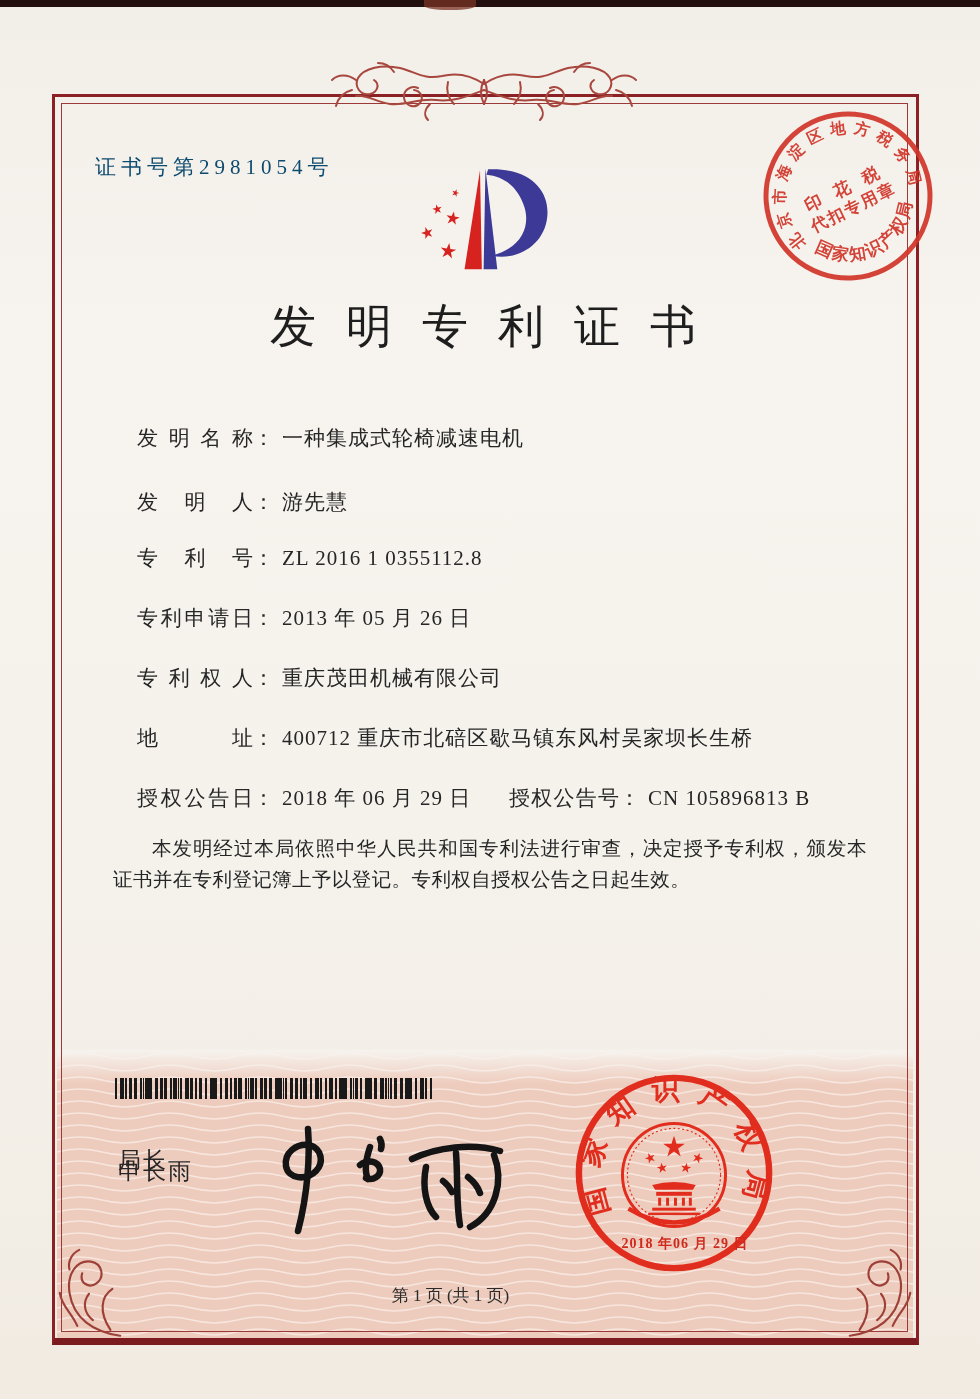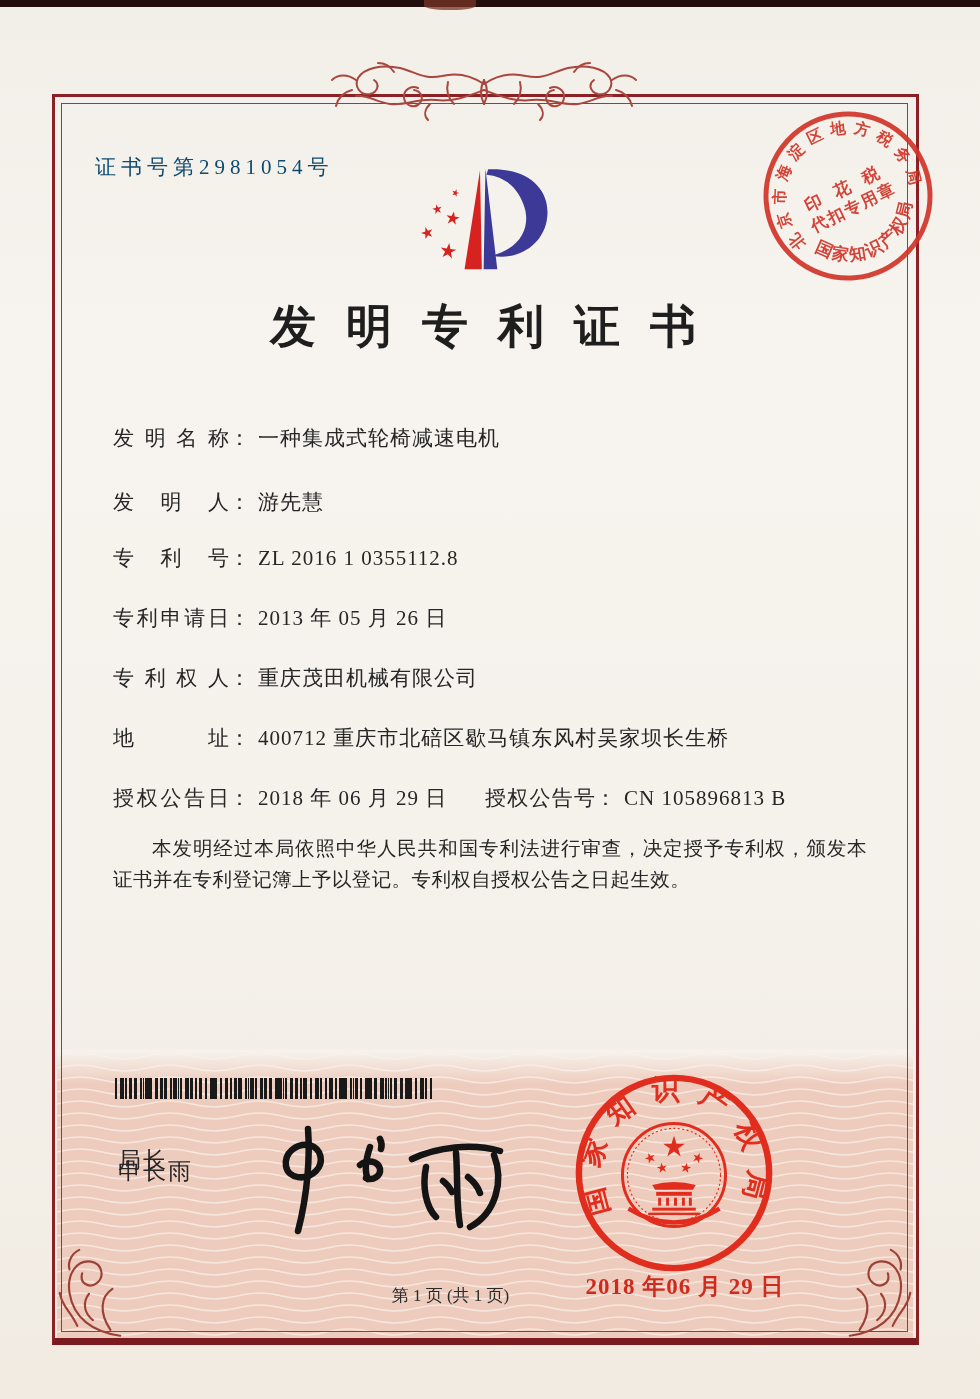--- a/index.html
+++ b/index.html
@@ -15,45 +15,45 @@
   
   .frame-outer{left:52px;top:94px;width:861px;height:1241px;border:3px solid #8b2125;border-bottom:7px solid #7c1b1f;}
   .frame-inner{left:61px;top:103px;width:845px;height:1227px;border:1.5px solid #9c3a3a;}
   
   .pink-zone{left:57px;top:1050px;width:856px;height:288px;}
   .pink-fade{left:57px;top:1050px;width:856px;height:34px;
     background:linear-gradient(180deg,#f6f3ee 0%,rgba(246,243,238,0) 100%);}
   
   .cert-no{left:95px;top:153px;font-size:21px;letter-spacing:5px;color:#0c4a6e;}
   
-  .title{left:0;top:296px;width:966px;text-align:center;font-size:46px;font-weight:bold;
+  .title{left:0;top:296px;width:966px;text-align:center;font-size:46px;font-weight:normal;
     letter-spacing:30px;text-indent:30px;color:#1e1e1e;}
   
   .fields{left:113px;top:424px;width:800px;}
   .frow{position:absolute;left:0;white-space:nowrap;font-size:21px;}
-  .flabel{display:inline-block;width:116px;text-align:justify;text-align-last:justify;vertical-align:baseline;}
+  .flabel{display:inline-block;width:116px;text-align:justify;text-align-last:justify;vertical-align:baseline;margin-left:24px;}
   .colon{padding-right:8px;}
   .fvalue{letter-spacing:1px;}
   .grant-no{position:absolute;left:372px;top:0;}
   
   .paras{left:113px;top:833px;width:754px;font-size:19.5px;line-height:31px;text-align:justify;}
   .paras p{margin:0;text-indent:2em;letter-spacing:.4px;}
   
   .barcode{left:115px;top:1078px;width:318px;height:21px;
     background:
       repeating-linear-gradient(90deg,#191919 0 2px,rgba(0,0,0,0) 2px 5px),
       repeating-linear-gradient(90deg,#191919 0 1px,rgba(0,0,0,0) 1px 7px),
       repeating-linear-gradient(90deg,rgba(0,0,0,0) 0 6px,#191919 6px 9px,rgba(0,0,0,0) 9px 13px);
   }
   
   .signer-title{left:118px;top:1145px;font-size:23px;letter-spacing:2px;}
   .signer-name{left:118px;top:1156px;font-size:23px;letter-spacing:2px;}
   
-  .seal-date{left:575px;top:1235px;width:220px;text-align:center;font-size:23px;color:#cf2a1d;
-    letter-spacing:1px;font-weight:bold;margin-top:36px;}
+  .seal-date{left:575px;top:1235px;width:220px;text-align:center;font-size:14px;color:#cf2a1d;
+    letter-spacing:1px;font-weight:bold;}
   
   .footer{left:57px;top:1284px;width:787px;text-align:center;font-size:17px;color:#2b2b2b;}
   
   .tax-stamp{left:753px;top:101px;width:190px;height:190px;transform:rotate(-26deg);opacity:.93;}
   .agency-seal{left:565px;top:1064px;width:218px;height:218px;opacity:.96;}
   .logo{left:390px;top:153px;width:200px;height:140px;}
   .signature{left:252px;top:1118px;width:270px;height:122px;}
   .orn-top{left:324px;top:58px;width:320px;height:64px;}
   .orn-bl{left:50px;top:1230px;width:78px;height:110px;}
   .orn-br{left:842px;top:1230px;width:78px;height:110px;transform:scaleX(-1);}

